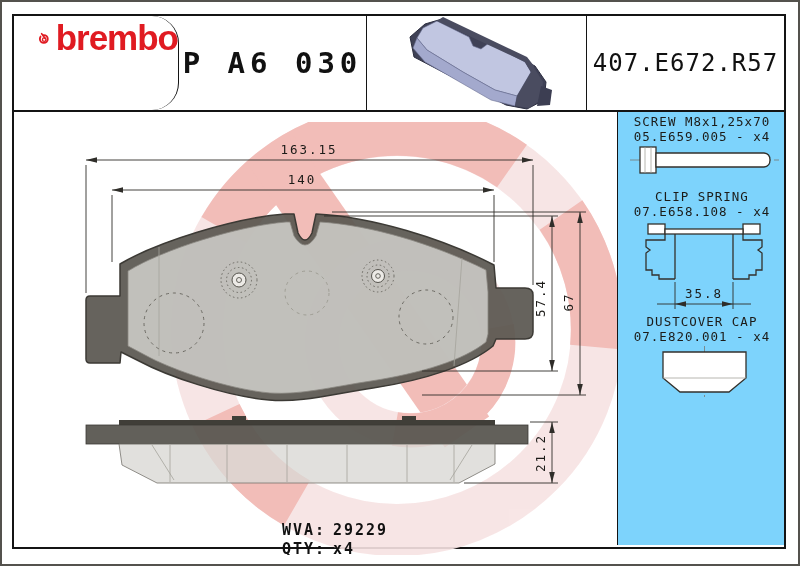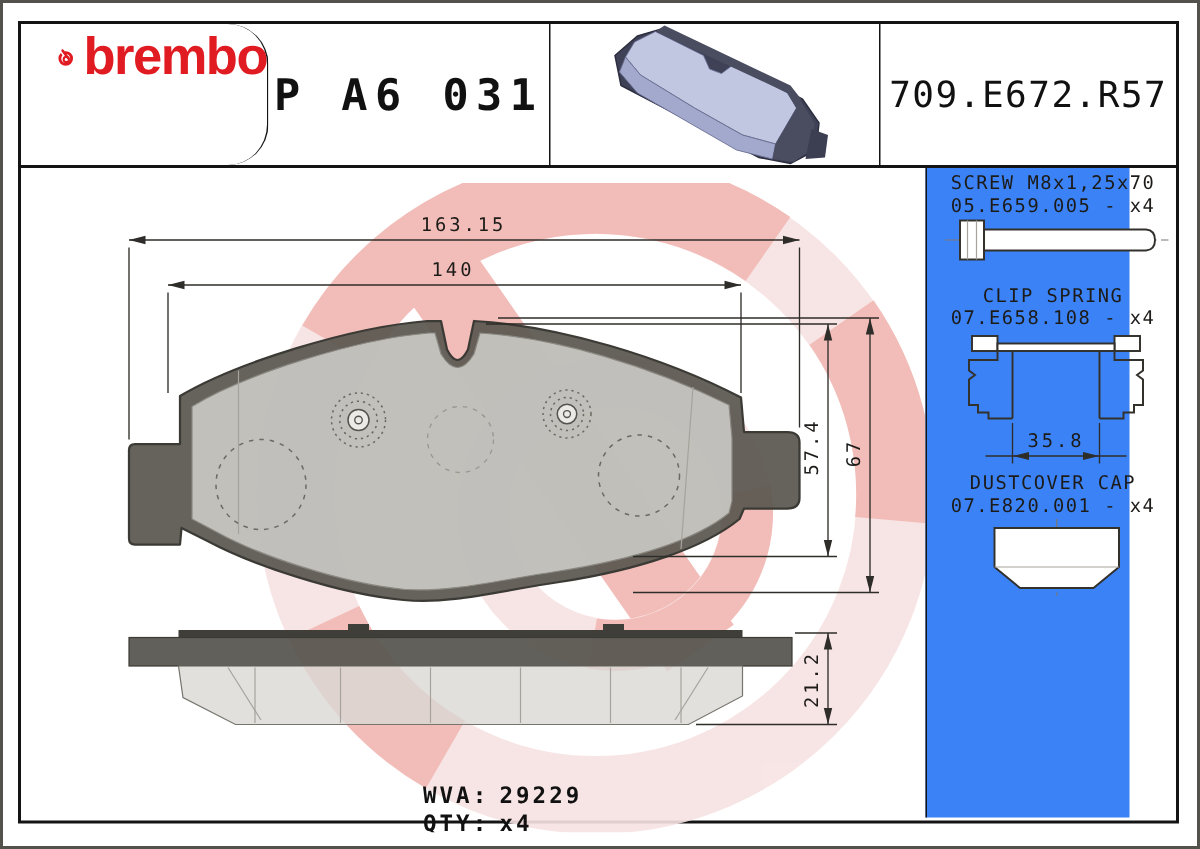--- a/index.html
+++ b/index.html
@@ -29,21 +29,21 @@
     font-family:"DejaVu Sans Mono","Liberation Mono",monospace;
     font-weight:bold; font-size:29px; letter-spacing:5px; color:#111;
   }
   .refcode {
     font-family:"DejaVu Sans Mono","Liberation Mono",monospace;
     font-size:24px; letter-spacing:1px; color:#111;
   }
 
   .body-row { position:relative; height:433px; }
   .main-cell { position:absolute; left:0; top:10px; width:603px; height:433px; overflow:hidden; }
-  .right-col { position:absolute; left:603px; top:0; width:136px; height:433px; border-left:1.5px solid #141414; background:#3b82f6; }
+  .right-col { position:absolute; left:603px; top:0; width:167px; height:433px; border-left:1.5px solid #141414; background:#7dd3fc; }
 
   .date-line {
     position:absolute; left:24px; top:549px;
     font-family:"DejaVu Sans Mono","Liberation Mono",monospace;
     font-size:10.5px; letter-spacing:1px; color:#222;
   }
 
   
   .dim-txt  { font-family:"DejaVu Sans Mono","Liberation Mono",monospace; font-size:12.5px; letter-spacing:2px; fill:#1c1b18; }
   .lbl-txt  { font-family:"DejaVu Sans Mono","Liberation Mono",monospace; font-size:12.5px; letter-spacing:1px; fill:#1c1b18; }
@@ -68,42 +68,42 @@
         <svg width="46" height="46" viewBox="0 0 46 46">
           <circle cx="23" cy="23" r="15.5" fill="none" stroke="#e01b22" stroke-width="7.5"></circle>
           <line x1="8" y1="0" x2="25" y2="23" stroke="#ffffff" stroke-width="7"></line>
           <line x1="14.5" y1="2" x2="28.5" y2="21" stroke="#e01b22" stroke-width="6.5" stroke-linecap="round"></line>
           <circle cx="24.5" cy="25.5" r="7" fill="none" stroke="#e01b22" stroke-width="5.5"></circle>
         </svg>
         <span class="wordmark">brembo</span>
       </div>
 
       <div class="cell part-cell">
-        <span class="partnum">P A6 031</span>
+        <span class="partnum">P A6 030</span>
       </div>
 
       <div class="cell pad3d-cell">
         <svg width="220" height="96" viewBox="0 0 220 96">
 
           <polygon points="58,8 75,3 168,50 179,66 177,84 160,93 139,89 47,41 43,21" fill="#3f4156" stroke="#2c2e40" stroke-width="1"></polygon>
 
           <path d="M 56 12 L 70 5 L 102 21 L 106 30 L 114 33 L 122 27 L 158 46 L 164 56 L 150 80 L 128 74 L 96 56 L 60 34 L 50 22 Z" fill="#c1c6e1" stroke="#6a6f92" stroke-width="0.6"></path>
 
           <path d="M 50 22 L 60 34 L 96 56 L 128 74 L 150 80 L 148 90 L 124 84 L 58 46 L 46 32 Z" fill="#a3a9cd" stroke="#6a6f92" stroke-width="0.6"></path>
 
           <path d="M 158 46 L 164 56 L 150 80 L 148 90 L 162 92 L 174 84 L 176 66 L 166 50 Z" fill="#4a4c60"></path>
 
           <polygon points="174,70 185,74 183,89 170,90" fill="#3c3e52"></polygon>
 
           <path d="M 70 5 L 158 46 L 164 56 L 167 50 L 160 41 L 76 1 Z" fill="#4a4c60"></path>
         </svg>
       </div>
 
       <div class="cell ref-cell">
-        <span class="refcode">709.E672.R57</span>
+        <span class="refcode">407.E672.R57</span>
       </div>
     </div>
 
     <div class="body-row">
 
       <div class="main-cell">
         <svg width="603" height="433" viewBox="12 110 603 433">
 
           <g opacity="0.9">
             <circle cx="395" cy="318" r="200" fill="none" stroke="#f7e3e3" stroke-width="52"></circle>

